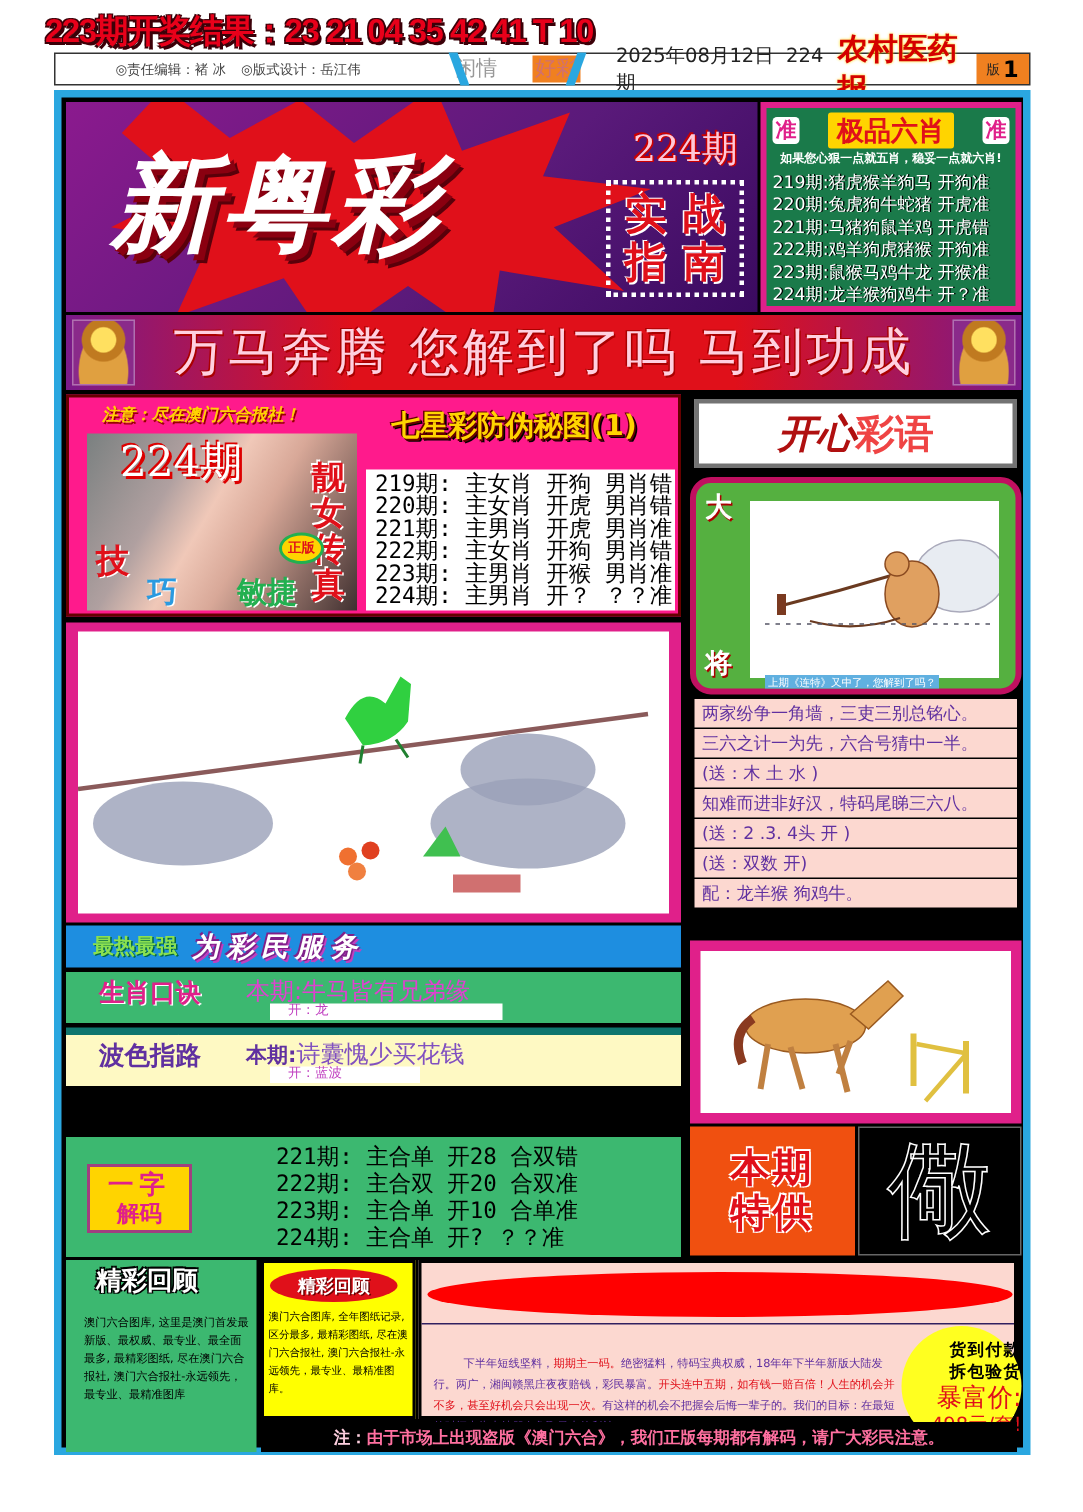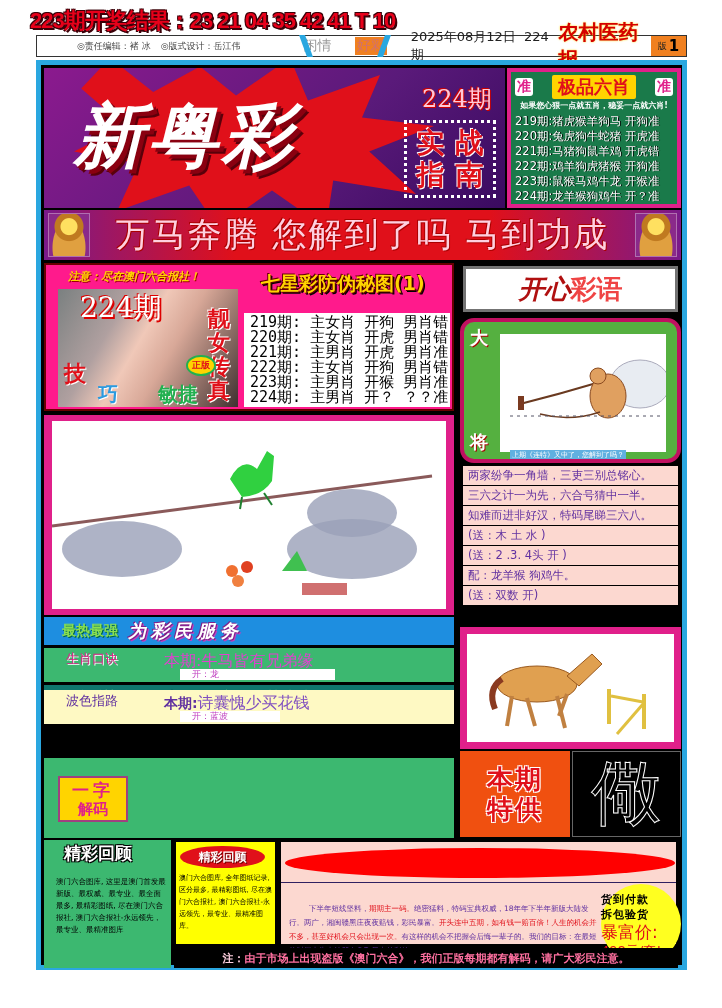--- a/index.html
+++ b/index.html
@@ -62,21 +62,21 @@
 #verses{left:419px;top:400px;width:221px;height:160px;background:#000;padding:1px 3px}
 #verses .v{height:19px;margin-bottom:1px;background:#fcd8d0;font-size:11.5px;color:#6030a0;padding-left:5px;line-height:19px;white-space:nowrap;overflow:hidden}
 
 #camel{left:3px;top:350px;width:410px;height:200px;background:#e0208a;padding:6px 8px}
 #camel .pic{width:100%;height:100%;background:#fff;position:relative;overflow:hidden}
 
 #service{left:3px;top:552px;width:410px;height:28px;background:#1e8ee0;display:flex;align-items:center;gap:10px;padding-left:18px}
 #service .a{font-size:14px;font-weight:bold;color:#8ae050;text-shadow:1px 1px 0 #064}
 #service .b{font-size:18px;font-weight:bold;color:#fff;font-style:italic;letter-spacing:5px;text-shadow:1px 1px 0 #80208a,-1px -1px 0 #80208a,2px 2px 0 #c040c0}
 .tip{position:absolute;left:3px;width:410px;height:34px;padding-left:22px}
-.tip .lab{position:absolute;left:22px;top:2px;font-size:13px;font-weight:normal}
+.tip .lab{position:absolute;left:22px;top:2px;font-size:17px;font-weight:bold}
 .tip .body{position:absolute;left:120px;top:3px;font-size:16px;white-space:nowrap}
 .tip .open{position:absolute;left:136px;top:21px;width:155px;height:11px;background:#fff;font-size:9px;color:#c040c0;padding-left:12px;line-height:11px}
 #tip1{top:583px;background:#3cb870}
 #tip1 .lab{color:#e0208a;text-shadow:1px 1px 0 #fff}
 #tip1 .body{color:#e040d0}
 #tip2{top:620px;background:#0f766e}
 #tip2 .lab{color:#8ae890;text-shadow:1px 1px 0 #4a4}
 #tip2 .body{color:#70e080}
 #tip2 .body .k{color:#000}
 #tip2 .open{width:100px}
@@ -104,21 +104,21 @@
 #review1 .h{position:absolute;left:20px;top:2px;font-size:17px;font-weight:bold;color:#fff;text-shadow:1px 1px 0 #000,-1px -1px 0 #000,1px -1px 0 #000,-1px 1px 0 #000}
 #review1 .p{position:absolute;left:12px;top:36px;width:110px;font-size:7.5px;line-height:12px;color:#000}
 #review2{left:133px;top:775px;width:103px;height:106px;background:#ffff00;border:2px solid #000}
 #review2 .h{position:absolute;left:4px;top:4px;width:85px;height:22px;background:#e0101a;border-radius:50%;color:#fff;font-size:12px;font-weight:bold;text-align:center;line-height:22px;text-shadow:1px 1px 0 #600}
 #review2 .p{position:absolute;left:3px;top:30px;width:95px;font-size:7px;line-height:12px;color:#000}
 #ad{left:238px;top:775px;width:399px;height:106px;background:#fcd8d0;border:2px solid #000}
 #ad .oval{position:absolute;left:4px;top:6px;width:390px;height:30px;background:#f00;border-radius:50%}
 #ad .line{position:absolute;left:0;top:40px;width:100%;height:1px;background:#302060}
 #ad .txt{position:absolute;left:8px;top:60px;width:310px;font-size:7.5px;line-height:14px;color:#6030a0;text-indent:20px}
 #ad .txt .r{color:#e0101a}
-#ad .circle{position:absolute;left:320px;top:42px;width:80px;height:80px;background:#ffff20;border-radius:50%;text-align:left;padding-top:8px}
+#ad .circle{position:absolute;left:320px;top:42px;width:80px;height:80px;background:#ffff20;border-radius:50%;text-align:right;padding-top:8px}
 #ad .circle .a{font-size:11px;font-weight:bold;color:#000;line-height:15px;letter-spacing:1px}
 #ad .circle .p{font-size:17px;color:#e0101a;line-height:20px}
 #ad .circle .p2{font-size:13px;color:#e0101a;line-height:18px}
 #notice{left:133px;top:883px;width:504px;height:20px;background:#000;display:flex;align-items:center;justify-content:center;font-size:11px;font-weight:bold;color:#ff70a0;white-space:nowrap}
 #notice .note{color:#ffd0e0}
 svg{display:block}
 </style>
 </head>
 <body>
 
@@ -225,25 +225,25 @@
         <path d="M40 80 Q70 88 100 78" stroke="#6a3a20" stroke-width="1.5" fill="none"></path>
         <path d="M10 82 L160 82" stroke="#556" stroke-width="1" stroke-dasharray="3 4"></path>
       </svg>
     </div>
     <div class="cap">上期《连特》又中了，您解到了吗？</div>
   </div>
 
   <div id="verses" class="abs">
     <div class="v">两家纷争一角墙，三吏三别总铭心。</div>
     <div class="v">三六之计一为先，六合号猜中一半。</div>
+    <div class="v">(送：木 土 水 )</div>
     <div class="v">知难而进非好汉，特码尾睇三六八。</div>
-    <div class="v">(送：木 土 水 )</div>
     <div class="v">(送：2 .3. 4头 开 )</div>
+    <div class="v">(送：双数 开)</div>
     <div class="v">配：龙羊猴 狗鸡牛。</div>
-    <div class="v">(送：双数 开)</div>
   </div>
 
   <div id="camel" class="abs">
     <div class="pic">
       <svg width="394" height="188" viewBox="0 0 394 188">
         <path d="M0 105 L380 55" stroke="#8a5a5a" stroke-width="3"></path>
         <ellipse cx="70" cy="128" rx="60" ry="28" fill="#9aa0b8" opacity=".8"></ellipse>
         <ellipse cx="300" cy="92" rx="45" ry="24" fill="#9aa0b8" opacity=".8"></ellipse>
         <ellipse cx="300" cy="128" rx="65" ry="30" fill="#9aa0b8" opacity=".8"></ellipse>
         <path d="M178 58 Q190 35 205 48 L215 30 L222 35 L220 60 Q210 75 190 76 Z" fill="#30d040"></path>
@@ -277,20 +277,26 @@
     <span class="lab">波色指路</span>
     <span class="body"><span class="k">本期:</span><span>诗囊愧少买花钱</span></span>
     <span class="open">开：蓝波</span>
   </div>
 
   <div id="oneword" class="abs">
     <div class="badge">
       <span class="l1">一字</span>
       <span class="l2">解码</span>
     </div>
+    <div class="rows">
+      <div>221期: 主合单 开28 合双错</div>
+      <div>222期: 主合双 开20 合双准</div>
+      <div>223期: 主合单 开10 合单准</div>
+      <div>224期: 主合单 开?  ？？准</div>
+    </div>
   </div>
 
   <div id="horse" class="abs">
     <div class="pic">
       <svg width="207" height="108" viewBox="0 0 207 108">
         <ellipse cx="70" cy="50" rx="40" ry="18" fill="#e0a050" stroke="#9a5a20"></ellipse>
         <path d="M100 42 L125 20 L135 30 L112 52 Z" fill="#e0a050" stroke="#9a5a20"></path>
         <path d="M35 45 Q20 55 28 75" stroke="#8a3a20" stroke-width="6" fill="none"></path>
         <line x1="45" y1="62" x2="40" y2="92" stroke="#c08040" stroke-width="4"></line>
         <line x1="60" y1="64" x2="68" y2="92" stroke="#c08040" stroke-width="4"></line>

